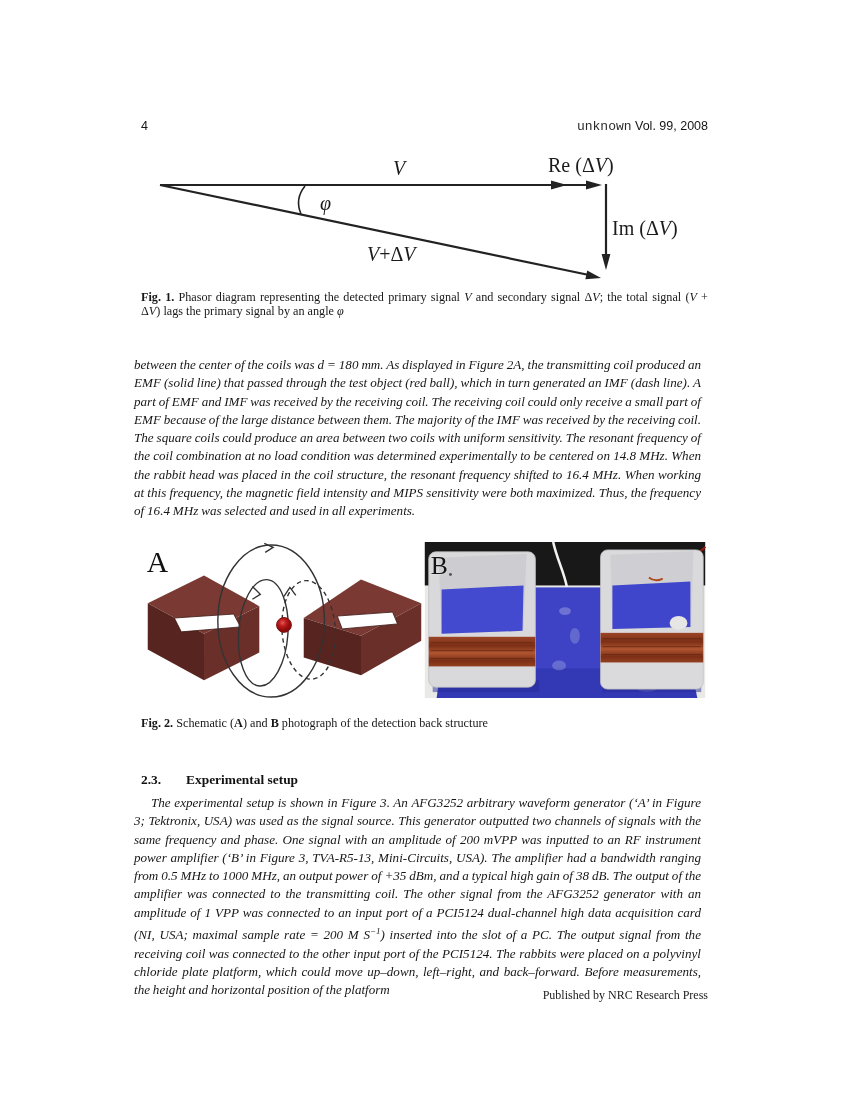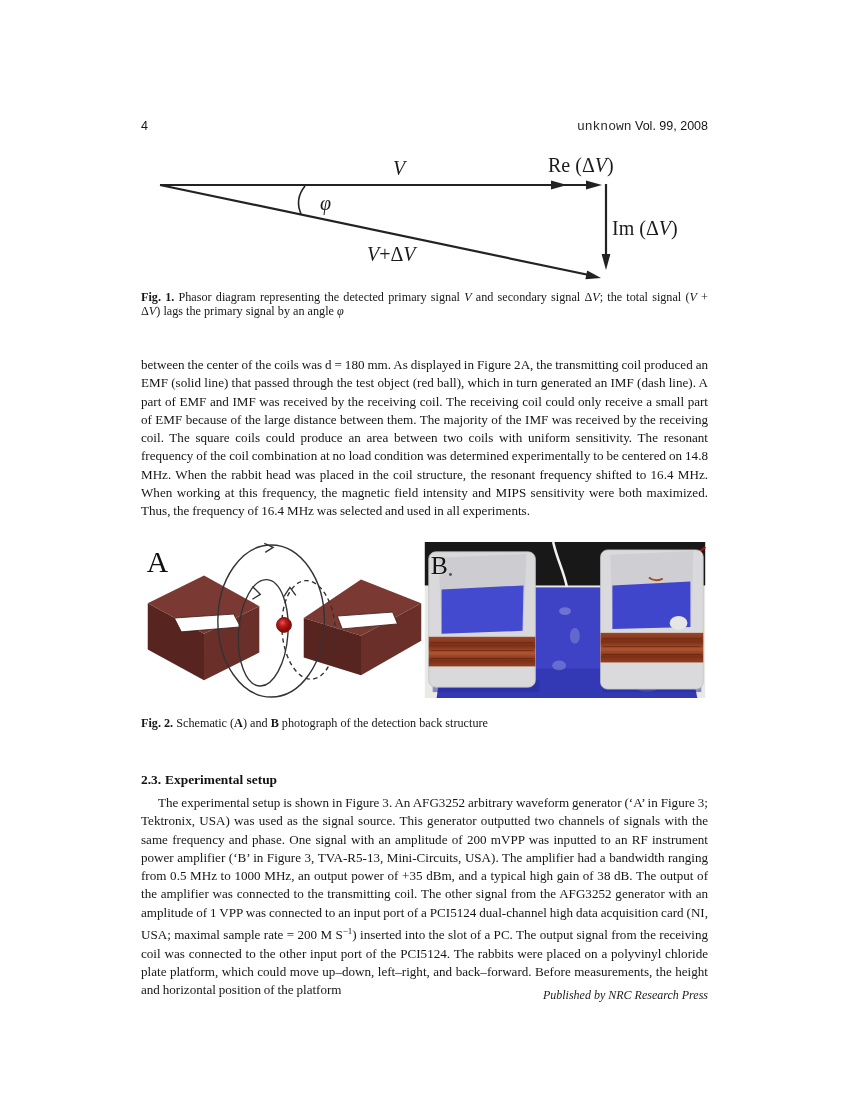--- a/index.html
+++ b/index.html
@@ -15,29 +15,29 @@
   .fig2a{left:141px;top:542px;}
   .fig2b{left:423px;top:542px;}
   svg text{font-family:"Liberation Serif","DejaVu Serif",serif;}
   .dlabel{font-size:20px;fill:#1b1b1b;}
   .it{font-style:italic;}
   
   .caption{left:141px;width:567px;font-size:12.2px;line-height:14px;color:#181818;}
   .cap1{top:290px;text-align:justify;}
   .cap2{top:716px;}
   .cap-tag{font-weight:bold;text-align:center;}
-  .bodypara{left:141px;width:567px;font-size:13.1px;line-height:18.3px;text-align:justify;
-            word-spacing:-0.4px;color:#161616;}
+  .bodypara{left:134px;width:567px;font-size:13.1px;line-height:18.3px;text-align:justify;
+            word-spacing:-0.4px;color:#161616;font-style:italic;}
   .p1{top:356px;}
   .p2{top:794px;}
   .indent{display:inline-block;width:17px;}
   .heading{left:141px;top:772px;width:567px;font-size:13.4px;font-weight:bold;color:#111;}
-  .heading .num{margin-right:4px;}
+  .heading .num{margin-right:25px;}
   sup{font-size:9px;}
-  .footer{left:141px;top:988px;width:567px;text-align:right;font-size:12px;color:#1a1a1a;font-style:italic;}
+  .footer{left:141px;top:988px;width:567px;text-align:right;font-size:12px;color:#1a1a1a;}
 </style>
 </head>
 <body>
 
 <div class="page">
 
   <div class="abs runhead">
     <span>4</span>
     <span>
       <span class="mono">unknown</span>

